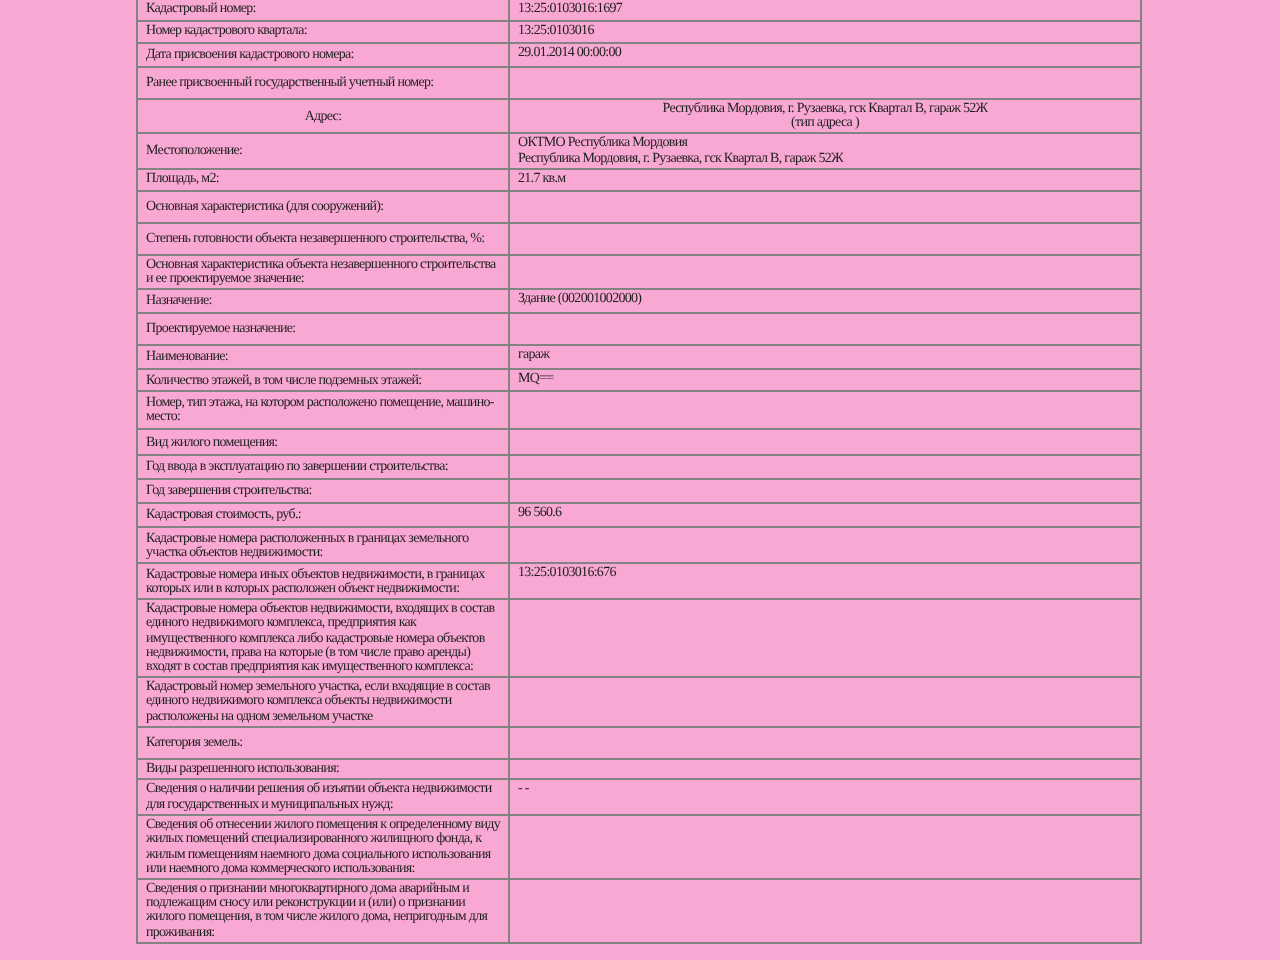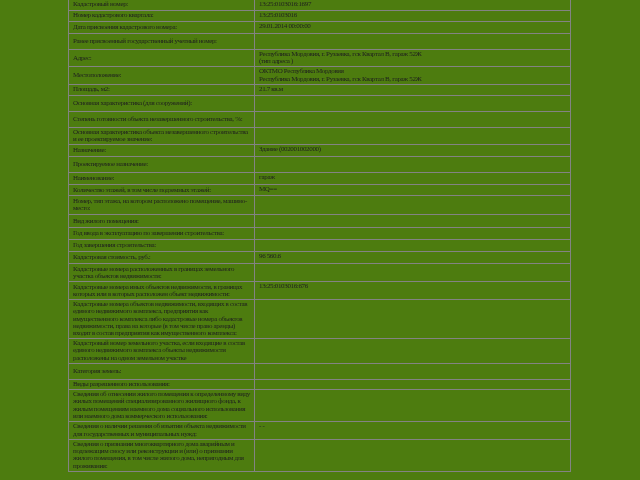--- a/index.html
+++ b/index.html
@@ -1,20 +1,20 @@
 <!DOCTYPE html>
 <html><head>
 <meta charset="utf-8">
 <style>
   html, body { margin: 0; padding: 0; background: #ffffff; }
   .page {
     position: relative;
     width: 640px;
     height: 480px;
-    background: #4d7c0f;
+    background: #f9a8d4;
     overflow: hidden;
     font-family: "Liberation Serif", "DejaVu Serif", serif;
     color: #1f1f1f;
   }
   table.cadastral {
     position: absolute;
     left: 68px;
     top: -1px;
     width: 503px;
     border-collapse: collapse;
@@ -58,21 +58,21 @@
           <td class="value-cell">13:25:0103016</td>
         </tr>
         <tr style="height: 12px; margin-top: 48px;">
           <td class="label-cell">Дата присвоения кадастрового номера:</td>
           <td class="value-cell">29.01.2014 00:00:00</td>
         </tr>
         <tr style="height: 16px; padding-left: 11px;">
           <td class="label-cell">Ранее присвоенный государственный учетный номер:</td>
           <td class="value-cell"></td>
         </tr>
-        <tr style="height: 17px;">
+        <tr style="height: 17px; text-align: center;">
           <td class="label-cell">Адрес:</td>
           <td class="value-cell">Республика Мордовия, г. Рузаевка, гск Квартал В, гараж 52Ж
 (тип адреса )</td>
         </tr>
         <tr style="height: 17px;">
           <td class="label-cell">Местоположение:</td>
           <td class="value-cell">ОКТМО Республика Мордовия
 Республика Мордовия, г. Рузаевка, гск Квартал В, гараж 52Ж</td>
         </tr>
         <tr style="height: 11px; margin-top: 20px;">
@@ -144,27 +144,27 @@
           <td class="value-cell"></td>
         </tr>
         <tr style="height: 16px;">
           <td class="label-cell">Категория земель:</td>
           <td class="value-cell"></td>
         </tr>
         <tr style="height: 9px; padding-left: 24px;">
           <td class="label-cell">Виды разрешенного использования:</td>
           <td class="value-cell"></td>
         </tr>
+        <tr style="height: 18px;">
+          <td class="label-cell">Сведения о наличии решения об изъятии объекта недвижимости для государственных и муниципальных нужд:</td>
+          <td class="value-cell">- -</td>
+        </tr>
         <tr style="height: 32px;">
           <td class="label-cell">Сведения об отнесении жилого помещения к определенному виду жилых помещений специализированного жилищного фонда, к жилым помещениям наемного дома социального использования или наемного дома коммерческого использования:</td>
           <td class="value-cell"></td>
-        </tr>
-        <tr style="height: 18px;">
-          <td class="label-cell">Сведения о наличии решения об изъятии объекта недвижимости для государственных и муниципальных нужд:</td>
-          <td class="value-cell">- -</td>
         </tr>
         <tr style="height: 28px;">
           <td class="label-cell">Сведения о признании многоквартирного дома аварийным и подлежащим сносу или реконструкции и (или) о признании жилого помещения, в том числе жилого дома, непригодным для проживания:</td>
           <td class="value-cell"></td>
         </tr>
       </tbody>
   </table>
 </div>
 
 </body></html>

